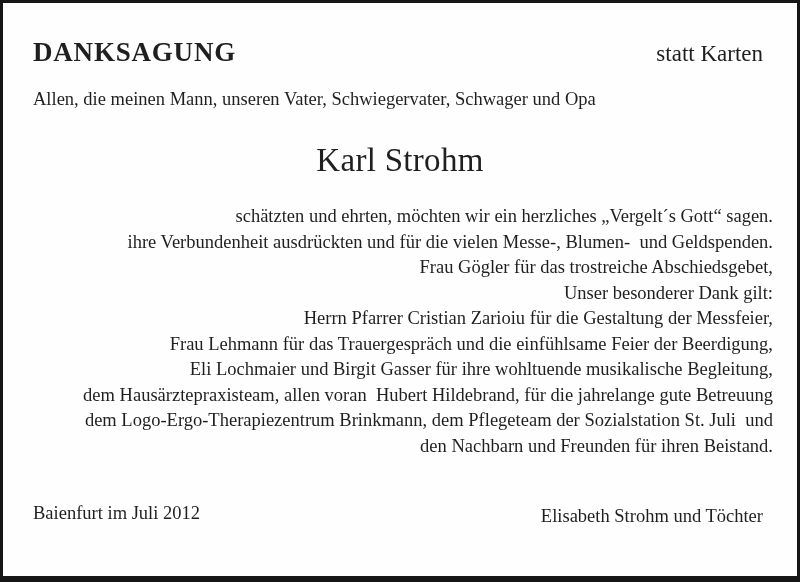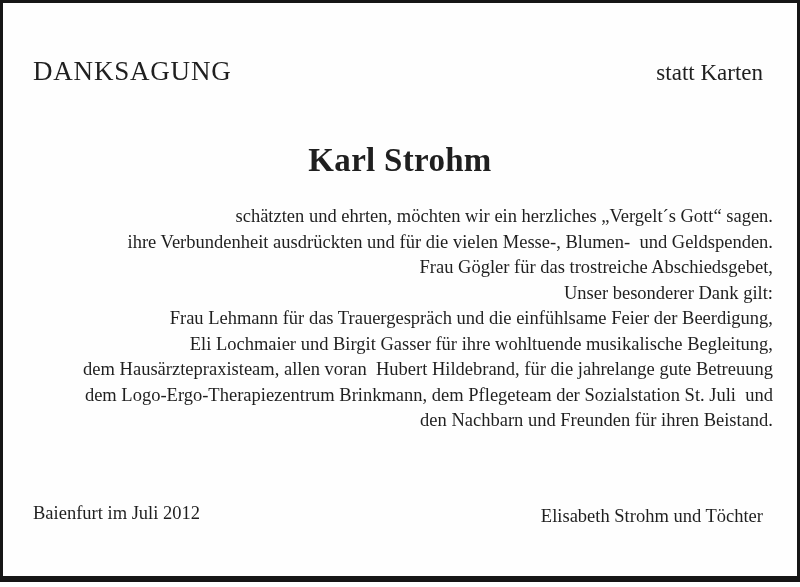--- a/index.html
+++ b/index.html
@@ -26,44 +26,43 @@
     top: 34px;
     left: 30px;
     right: 34px;
     display: flex;
     justify-content: space-between;
     align-items: baseline;
   }
   .title {
     font-size: 27px;
     letter-spacing: 0.8px;
-    font-weight: 400;
+    font-weight: 700;
     white-space: pre;
-    margin-top: 19px;
   }
   .right-note {
     font-size: 23px;
     white-space: pre;
   }
   .intro-line {
     position: absolute;
     top: 86px;
     left: 30px;
     right: 34px;
     font-size: 18.5px;
     white-space: pre-wrap;
   }
   .deceased-name {
     position: absolute;
     top: 139px;
     left: 0;
     width: 100%;
     text-align: center;
     font-size: 33px;
-    font-weight: bold;
+    font-weight: normal;
     letter-spacing: 0.3px;
   }
   .body-block {
     position: absolute;
     top: 201px;
     left: 30px;
     right: 24px;
     text-align: right;
   }
   .body-line {
@@ -96,28 +95,30 @@
 </head>
 <body>
 
 <div class="page">
 
   <div class="header-row">
     <span class="title">DANKSAGUNG</span>
     <span class="right-note">statt Karten</span>
   </div>
 
+  <div class="intro-line">Allen, die meinen Mann, unseren Vater, Schwiegervater, Schwager und Opa</div>
 
   <div class="deceased-name">Karl Strohm</div>
 
   <div class="body-block">
     <div class="body-line">schätzten und ehrten, möchten wir ein herzliches „Vergelt´s Gott“ sagen.</div>
     <div class="body-line">ihre Verbundenheit ausdrückten und für die vielen Messe-, Blumen-  und Geldspenden.</div>
     <div class="body-line">Frau Gögler für das trostreiche Abschiedsgebet,</div>
     <div class="body-line">Unser besonderer Dank gilt:</div>
+    <div class="body-line">Herrn Pfarrer Cristian Zarioiu für die Gestaltung der Messfeier,</div>
     <div class="body-line">Frau Lehmann für das Trauergespräch und die einfühlsame Feier der Beerdigung,</div>
     <div class="body-line">Eli Lochmaier und Birgit Gasser für ihre wohltuende musikalische Begleitung,</div>
     <div class="body-line">dem Hausärztepraxisteam, allen voran  Hubert Hildebrand, für die jahrelange gute Betreuung</div>
     <div class="body-line">dem Logo-Ergo-Therapiezentrum Brinkmann, dem Pflegeteam der Sozialstation St. Juli  und</div>
     <div class="body-line">den Nachbarn und Freunden für ihren Beistand.</div>
   </div>
 
   <div class="footer-row">
     <span class="place-date">Baienfurt im Juli 2012</span>
     <div class="closing-block">

